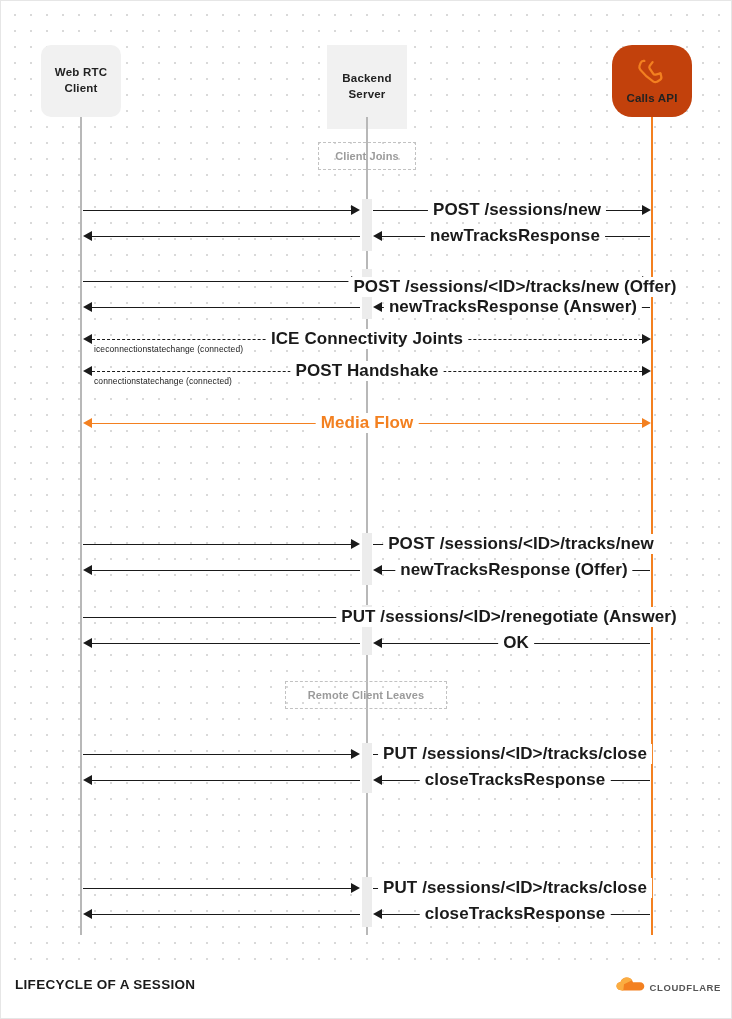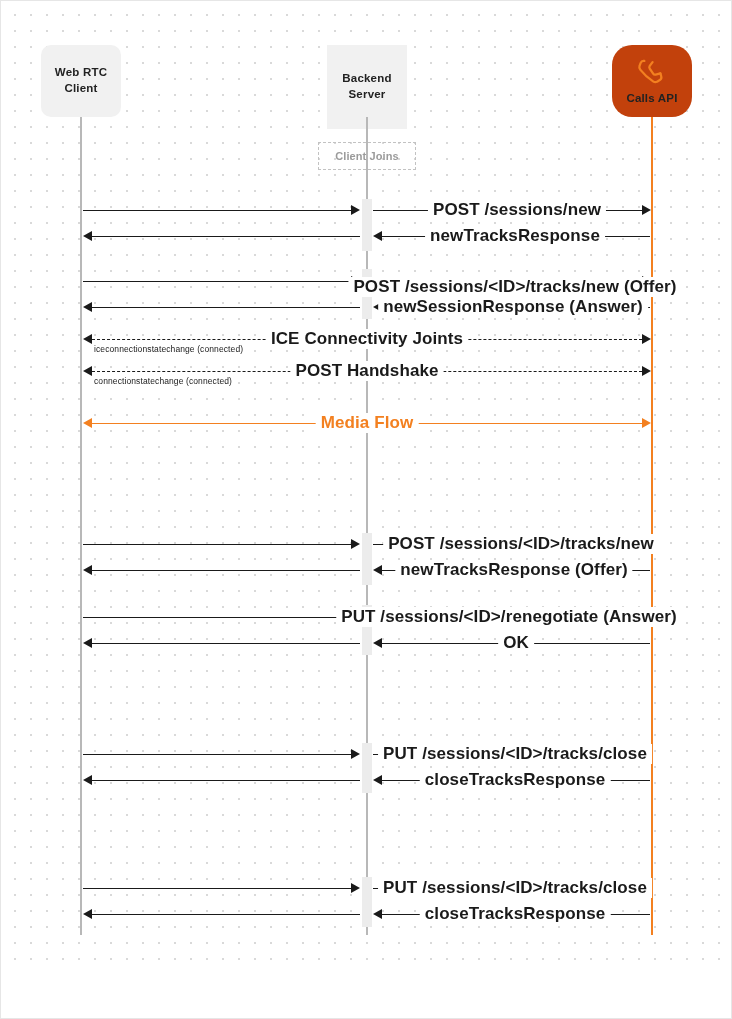--- a/index.html
+++ b/index.html
@@ -209,20 +209,23 @@
   <div class="activation" style="left:361px; top:198px; height:52px;"></div>
   <div class="activation" style="left:361px; top:268px; height:50px;"></div>
   <div class="activation" style="left:361px; top:532px; height:52px;"></div>
   <div class="activation" style="left:361px; top:604px; height:50px;"></div>
   <div class="activation" style="left:361px; top:742px; height:50px;"></div>
   <div class="activation" style="left:361px; top:876px; height:50px;"></div>
 
   <div class="phase" style="left:317px; top:141px; width:98px; height:28px;">
     <span>Client Joins</span>
   </div>
+  <div class="phase" style="left:284px; top:680px; width:162px; height:28px;">
+    <span>Remote Client Leaves</span>
+  </div>
 
   <div class="arrow-line" style="left:82px; top:209px; width:268px;"></div>
   <div class="arrow-head right" style="left:350px; top:204px;"></div>
   <div class="arrow-line" style="left:372px; top:209px; width:269px;"></div>
   <div class="arrow-head right" style="left:641px; top:204px;"></div>
   <div class="msg-label" style="left:516px; top:209px;">POST /sessions/new</div>
 
   <div class="arrow-line" style="left:91px; top:235px; width:268px;"></div>
   <div class="arrow-head left" style="left:82px; top:230px;"></div>
   <div class="arrow-line" style="left:381px; top:235px; width:268px;"></div>
@@ -232,21 +235,21 @@
   <div class="arrow-line" style="left:82px; top:280px; width:268px;"></div>
   <div class="arrow-head right" style="left:350px; top:275px;"></div>
   <div class="arrow-line" style="left:372px; top:280px; width:269px;"></div>
   <div class="arrow-head right" style="left:641px; top:275px;"></div>
   <div class="msg-label" style="left:508px; top:286px;margin-left:6px;">POST /sessions/&lt;ID&gt;/tracks/new (Offer)</div>
 
   <div class="arrow-line" style="left:91px; top:306px; width:268px;"></div>
   <div class="arrow-head left" style="left:82px; top:301px;"></div>
   <div class="arrow-line" style="left:381px; top:306px; width:268px;"></div>
   <div class="arrow-head left" style="left:372px; top:301px;"></div>
-  <div class="msg-label" style="left:512px; top:306px;">newSessionResponse (Answer)</div>
+  <div class="msg-label" style="left:512px; top:306px;">newTracksResponse (Answer)</div>
 
   <div class="arrow-line dashed" style="left:91px; top:338px; width:550px;"></div>
   <div class="arrow-head left" style="left:82px; top:333px;"></div>
   <div class="arrow-head right" style="left:641px; top:333px;"></div>
   <div class="msg-label" style="left:366px; top:338px;">ICE Connectivity Joints</div>
   <div class="msg-sublabel" style="left:90px; top:343px;">iceconnectionstatechange (connected)</div>
 
   <div class="arrow-line dashed" style="left:91px; top:370px; width:550px;"></div>
   <div class="arrow-head left" style="left:82px; top:365px;"></div>
   <div class="arrow-head right" style="left:641px; top:365px;"></div>
@@ -299,14 +302,30 @@
   <div class="arrow-line" style="left:372px; top:887px; width:269px;"></div>
   <div class="arrow-head right" style="left:641px; top:882px;"></div>
   <div class="msg-label" style="left:514px; top:887px;">PUT /sessions/&lt;ID&gt;/tracks/close</div>
 
   <div class="arrow-line" style="left:91px; top:913px; width:268px;"></div>
   <div class="arrow-head left" style="left:82px; top:908px;"></div>
   <div class="arrow-line" style="left:381px; top:913px; width:268px;"></div>
   <div class="arrow-head left" style="left:372px; top:908px;"></div>
   <div class="msg-label" style="left:514px; top:913px;">closeTracksResponse</div>
 
+  <div id="footer">
+    <div id="footer-title">LIFECYCLE OF A SESSION</div>
+    <div id="logo">
+      <span>
+        <svg width="30" height="16" viewBox="0 0 30 16">
+          <path d="M7.5 13.5 C3.9 13.5 1.5 11.6 1.5 9.1 C1.5 6.9 3.2 5.2 5.5 5.0
+                   C6.4 2.3 8.9 0.6 11.8 0.6 C14.8 0.6 17.3 2.5 18.0 5.2
+                   L25.0 5.2 C27.6 5.2 29.3 6.9 29.3 9.3 C29.3 11.8 27.4 13.5 24.6 13.5 Z" fill="#f38020"></path>
+          <path d="M7.5 13.5 C3.9 13.5 1.5 11.6 1.5 9.1 C1.5 6.9 3.2 5.2 5.5 5.0
+                   C6.4 2.3 8.9 0.6 11.8 0.6 C14.0 0.6 16.0 1.6 17.1 3.2
+                   L9.0 7.3 L8.3 13.5 Z" fill="#fbad41"></path>
+        </svg>
+      </span>
+      <span id="logo-text">CLOUDFLARE</span>
+    </div>
+  </div>
 
 </div>
 
 </body></html>

